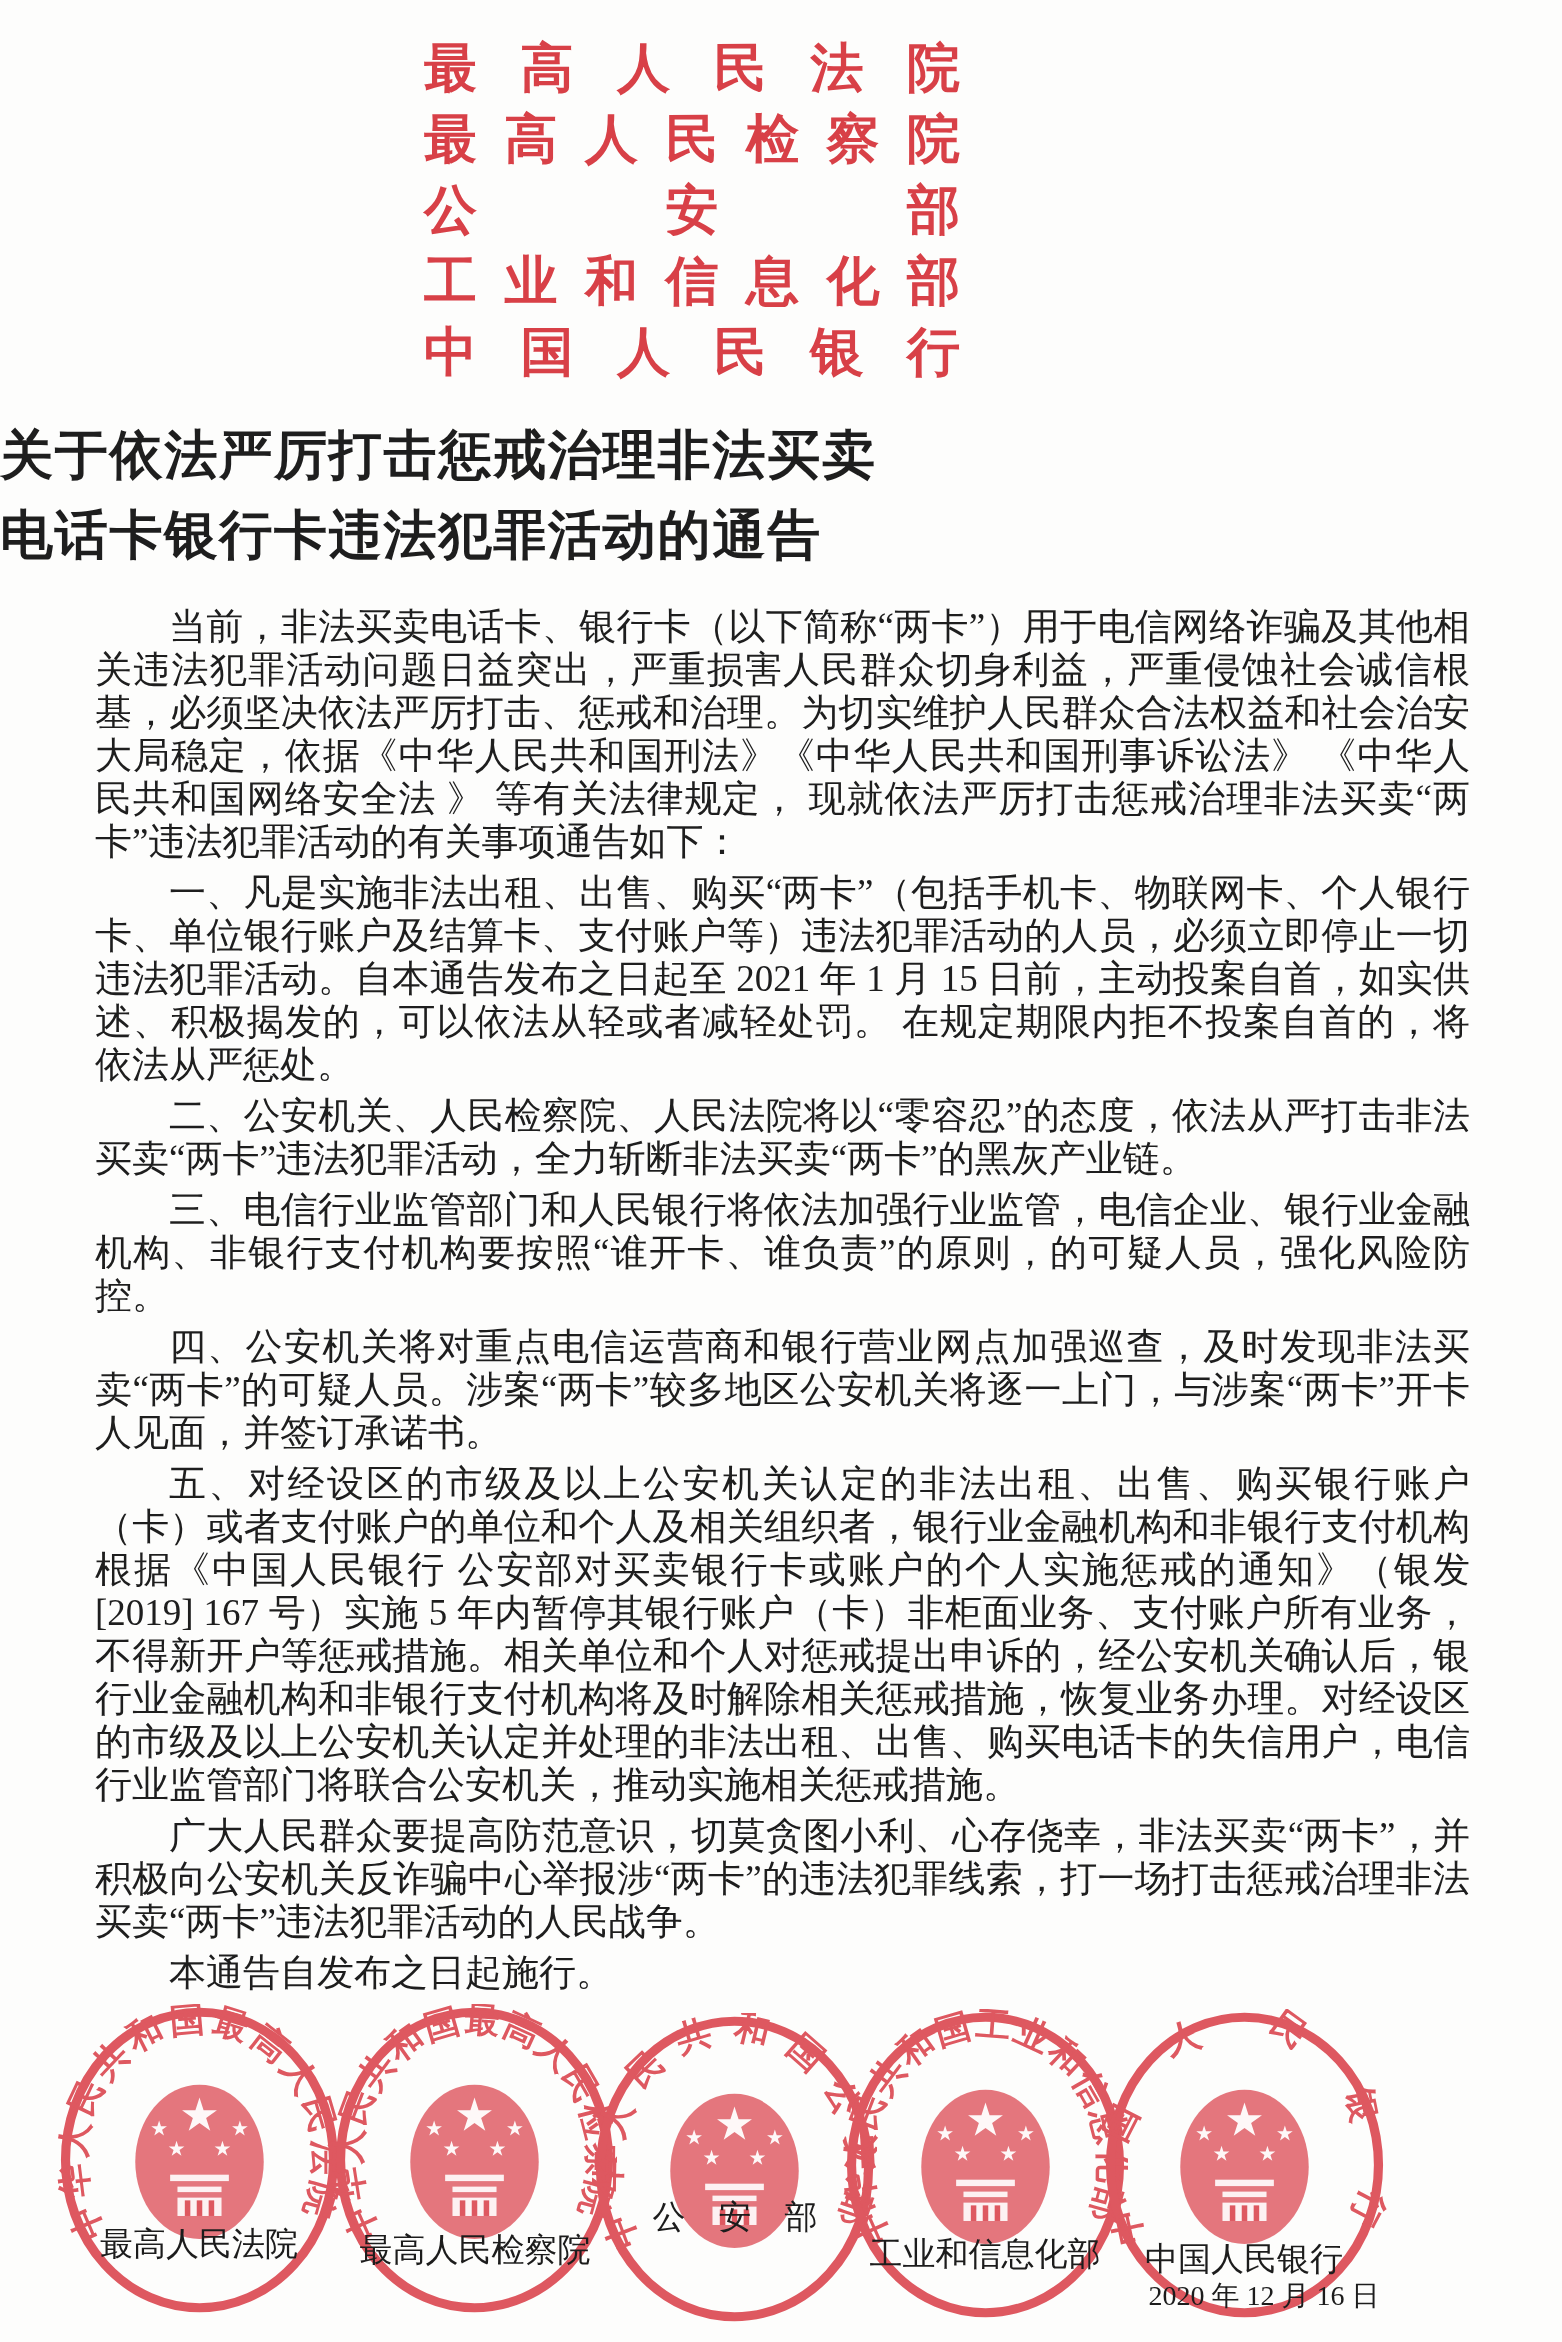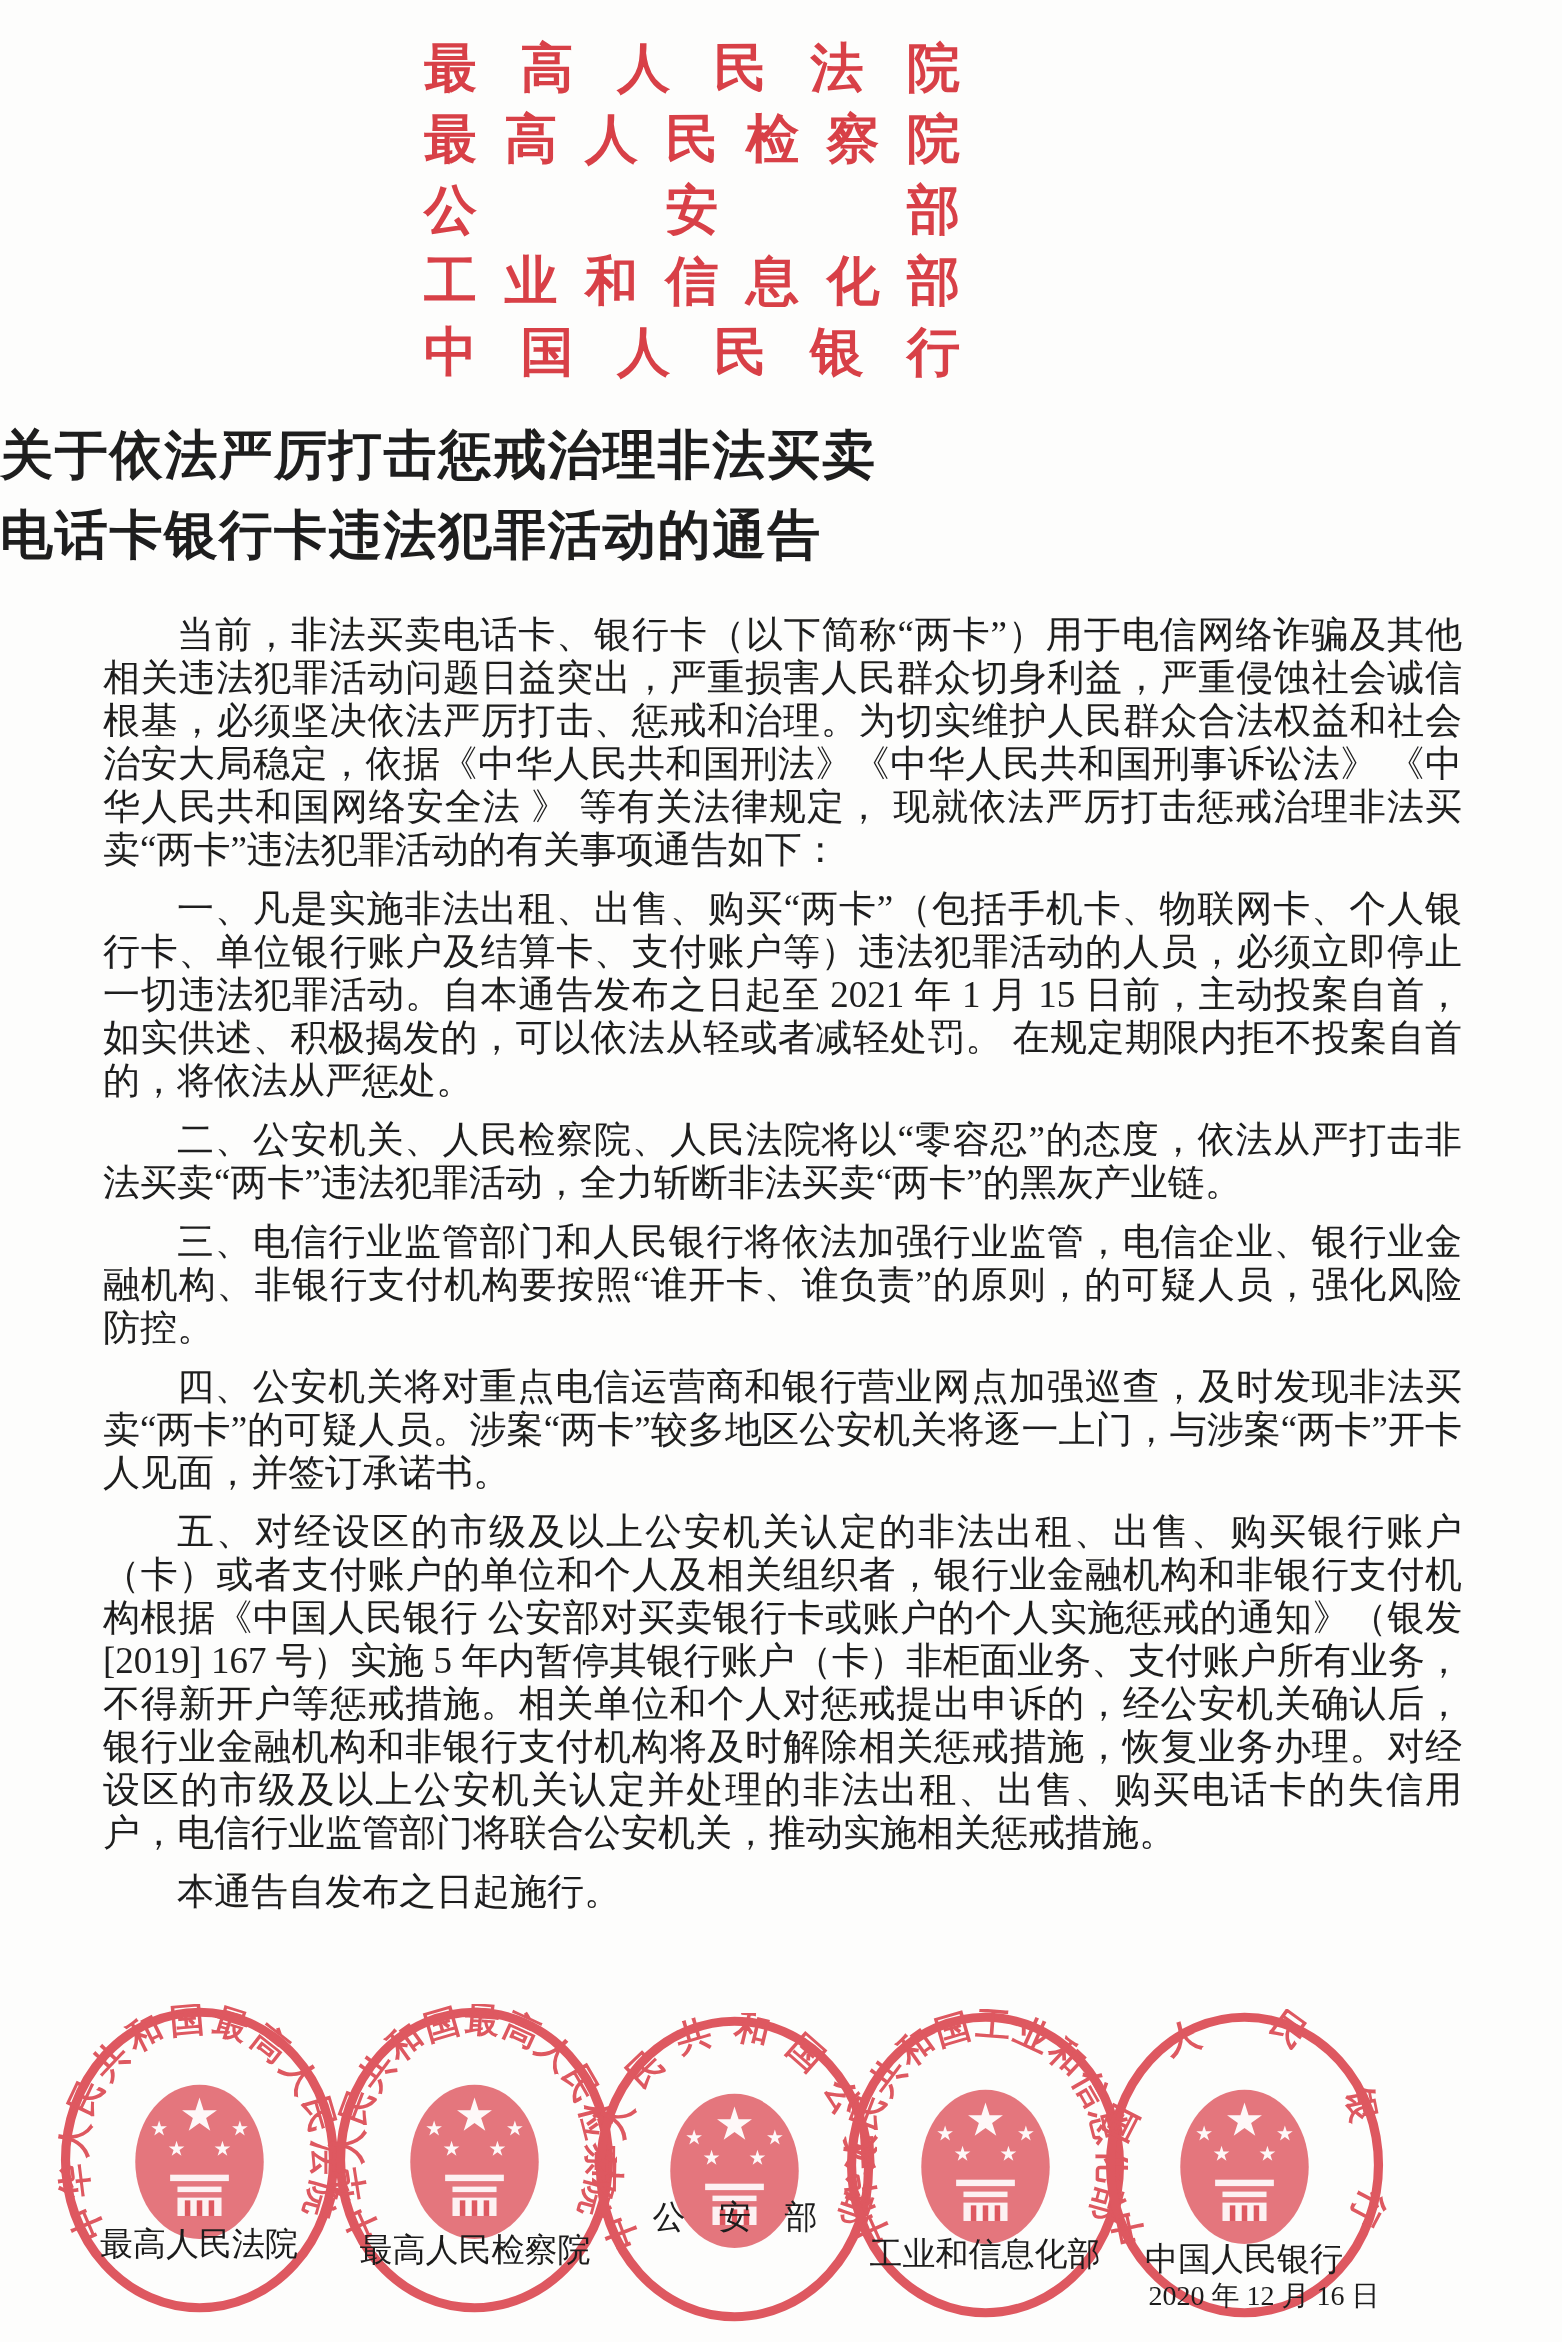--- a/index.html
+++ b/index.html
@@ -25,21 +25,21 @@
   .title-line{
     font-size:53px;font-weight:700;color:var(--text);
     line-height:80px;letter-spacing:1.8px;
   }
   
   .body-block{
     position:absolute;left:87px;top:597px;width:1391px;
     font-size:37px;line-height:43px;color:var(--text);
     text-align:justify;
   }
-  .body-block p{margin:16px;text-indent:2em;}
+  .body-block p{margin:8px;text-indent:2em;}
   
   .seal{position:absolute;width:285px;height:312px;}
   .seal svg{width:100%;height:100%;display:block;}
   .seal-ring{fill:none;stroke:var(--seal-red);stroke-width:10px;}
   .ring-text{fill:var(--seal-red);font-size:38px;font-weight:700;}
   .emblem-disc{fill:var(--seal-red);opacity:.82;}
   .star{fill:#ffffff;opacity:.95;}
   .gate-bar{fill:#ffffff;opacity:.9;}
   .gate-slit{fill:var(--seal-red);}
   .seal-label{
@@ -109,20 +109,21 @@
     <div class="title-line">电话卡银行卡违法犯罪活动的通告</div>
   </div>
 
   <div class="body-block">
     <p>当前，非法买卖电话卡、银行卡（以下简称“两卡”）用于电信网络诈骗及其他相关违法犯罪活动问题日益突出，严重损害人民群众切身利益，严重侵蚀社会诚信根基，必须坚决依法严厉打击、惩戒和治理。为切实维护人民群众合法权益和社会治安大局稳定，依据《中华人民共和国刑法》《中华人民共和国刑事诉讼法》 《中华人民共和国网络安全法 》 等有关法律规定， 现就依法严厉打击惩戒治理非法买卖“两卡”违法犯罪活动的有关事项通告如下：</p>
     <p>一、凡是实施非法出租、出售、购买“两卡”（包括手机卡、物联网卡、个人银行卡、单位银行账户及结算卡、支付账户等）违法犯罪活动的人员，必须立即停止一切违法犯罪活动。自本通告发布之日起至 2021 年 1 月 15 日前，主动投案自首，如实供述、积极揭发的，可以依法从轻或者减轻处罚。  在规定期限内拒不投案自首的，将依法从严惩处。</p>
     <p>二、公安机关、人民检察院、人民法院将以“零容忍”的态度，依法从严打击非法买卖“两卡”违法犯罪活动，全力斩断非法买卖“两卡”的黑灰产业链。</p>
     <p>三、电信行业监管部门和人民银行将依法加强行业监管，电信企业、银行业金融机构、非银行支付机构要按照“谁开卡、谁负责”的原则，的可疑人员，强化风险防控。</p>
     <p>四、公安机关将对重点电信运营商和银行营业网点加强巡查，及时发现非法买卖“两卡”的可疑人员。涉案“两卡”较多地区公安机关将逐一上门，与涉案“两卡”开卡人见面，并签订承诺书。</p>
     <p>五、对经设区的市级及以上公安机关认定的非法出租、出售、购买银行账户（卡）或者支付账户的单位和个人及相关组织者，银行业金融机构和非银行支付机构根据《中国人民银行 公安部对买卖银行卡或账户的个人实施惩戒的通知》（银发[2019] 167 号）实施 5 年内暂停其银行账户（卡）非柜面业务、支付账户所有业务，不得新开户等惩戒措施。相关单位和个人对惩戒提出申诉的，经公安机关确认后，银行业金融机构和非银行支付机构将及时解除相关惩戒措施，恢复业务办理。对经设区的市级及以上公安机关认定并处理的非法出租、出售、购买电话卡的失信用户，电信行业监管部门将联合公安机关，推动实施相关惩戒措施。</p>
+    <p>广大人民群众要提高防范意识，切莫贪图小利、心存侥幸，非法买卖“两卡”，并积极向公安机关反诈骗中心举报涉“两卡”的违法犯罪线索，打一场打击惩戒治理非法买卖“两卡”违法犯罪活动的人民战争。</p>
     <p>本通告自发布之日起施行。</p>
   </div>
 
   <div class="seal" style="left:57px;top:2004px">
     <svg viewBox="0 0 310 340">
       <ellipse class="seal-ring" cx="155" cy="170" rx="146" ry="161"></ellipse>
       <path id="arc1" d="M 52.6,250.3 A 125,140 0 1 1 257.4,250.3" fill="none"></path>
       <text class="ring-text"><textPath href="#arc1" style="letter-spacing: 5.5px;">中华人民共和国最高人民法院</textPath></text>
       <ellipse class="emblem-disc" cx="155" cy="172" rx="70" ry="84"></ellipse>
       <use class="star" href="#star5" transform="translate(155,122) scale(2.0)"></use>

